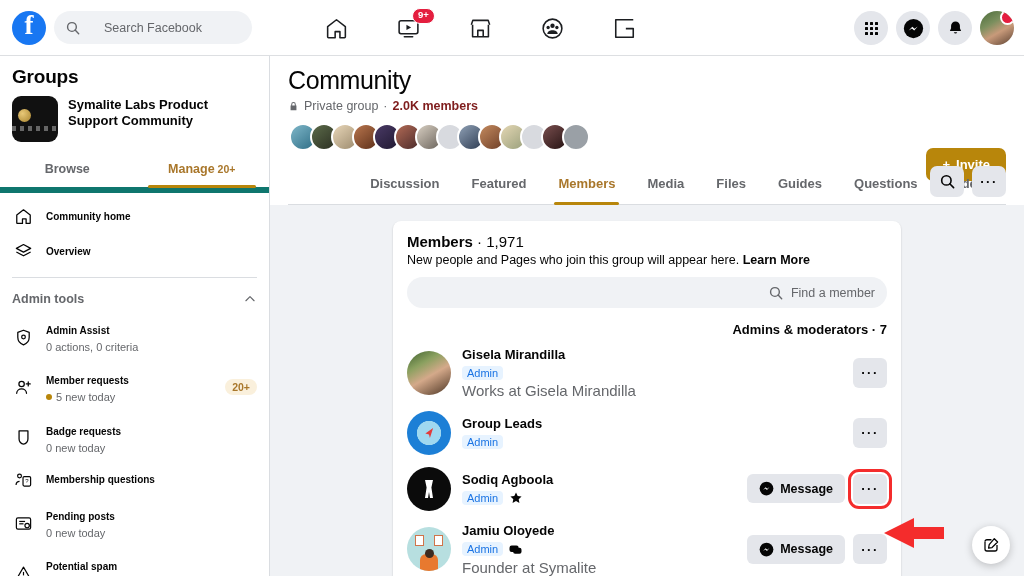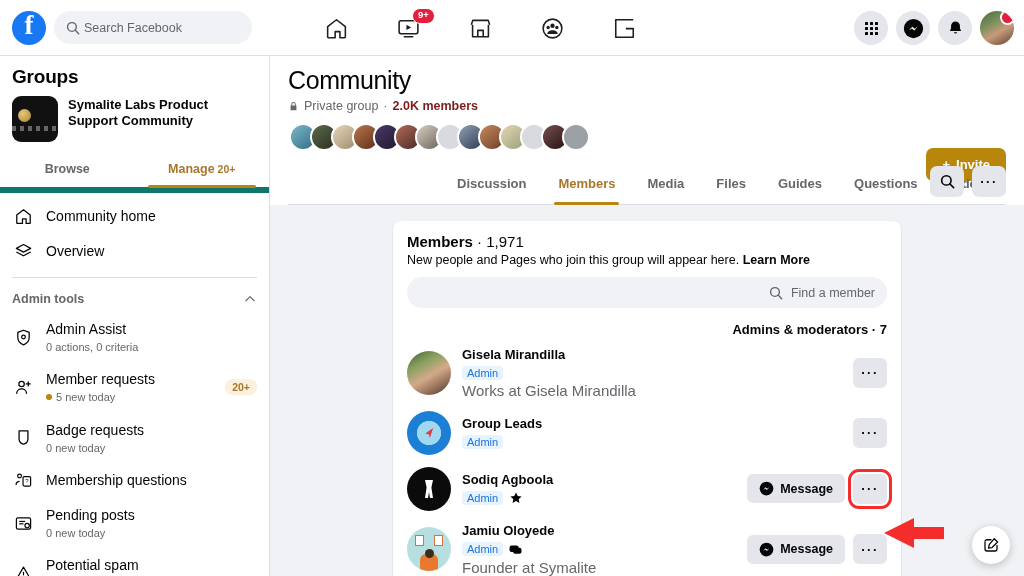--- a/index.html
+++ b/index.html
@@ -23,21 +23,21 @@
   .tb-left { display: flex; align-items: center; padding-left: 12px; gap: 8px; }
   .fb-logo {
     width: 34px; height: 34px; border-radius: 50%;
     background: #1877f2; color: #fff;
     display: flex; align-items: center; justify-content: center;
     font-family: "Liberation Serif", serif;
     font-weight: bold; font-size: 27px; line-height: 1;
     padding-bottom: 4px;
   }
   .search-pill {
-    display: flex; align-items: center; gap: 4px;
+    display: flex; align-items: center; gap: 24px;
     background: #f0f2f5; border-radius: 20px;
     height: 33px; width: 198px; padding: 2px 12px;
   }
   .search-pill .ph { color: #65676b; font-size: 12.5px; }
 
   .tb-center {
     position: absolute; left: 300px; top: 0;
     height: 56px; display: flex; align-items: center; gap: 0px;
   }
   .navbtn {
@@ -115,21 +115,21 @@
     content: ""; position: absolute; left: 10%; right: 10%; bottom: -1px;
     height: 3px; background: #b8860b; border-radius: 2px;
   }
   .tab2 .cnt { font-size: 10.5px; color: #a9772b; font-weight: 600; margin-left: 3px; }
 
   .sb-item {
     display: flex; align-items: center; gap: 12px;
     padding: 8px 12px; cursor: pointer; min-height: 33px;
   }
   .sb-ico { width: 22px; flex: 0 0 22px; display: flex; justify-content: center; }
-  .sb-lbl { font-size: 14px; font-weight: 400; line-height: 1.2; }
+  .sb-lbl { font-size: 10px; font-weight: 700; line-height: 1.2; }
   .sb-sub { font-size: 11px; color: #65676b; line-height: 1.3; margin-top: 2px; display:flex; align-items:center; gap:4px;}
   .dot-new { width: 6px; height: 6px; border-radius: 50%; background: #b8860b; display: inline-block; }
   .sb-div { height: 1px; background: #dadde1; margin: 8px 12px; }
   .sb-sec {
     display: flex; align-items: center; justify-content: space-between;
     padding: 6px 12px 6px; font-size: 12.5px; color: #65676b; font-weight: 600; cursor:pointer;
   }
   .pill20 {
     background: #faf0dc; color: #a9772b; font-size: 10.5px; font-weight: bold;
     border-radius: 10px; padding: 2px 7px; margin-left: auto;
@@ -481,20 +481,21 @@
           <div class="face" style="background:#9aa0a6"></div>
         </div>
 
         <button class="invite-btn">
           <span>+</span>
           <span>Invite</span>
         </button>
 
         <div class="tabs-main">
           <div class="mtab"><span>Discussion</span></div>
+          <div class="mtab"><span>Featured</span></div>
           <div class="mtab active"><span>Members</span></div>
           <div class="mtab"><span>Media</span></div>
           <div class="mtab"><span>Files</span></div>
           <div class="mtab"><span>Guides</span></div>
           <div class="mtab"><span>Questions</span></div>
           <div class="mtab"><span>Videos</span></div>
 
           <div class="head-actions">
             <button class="sq-btn">
               <svg width="15" height="15" viewBox="0 0 16 16">

